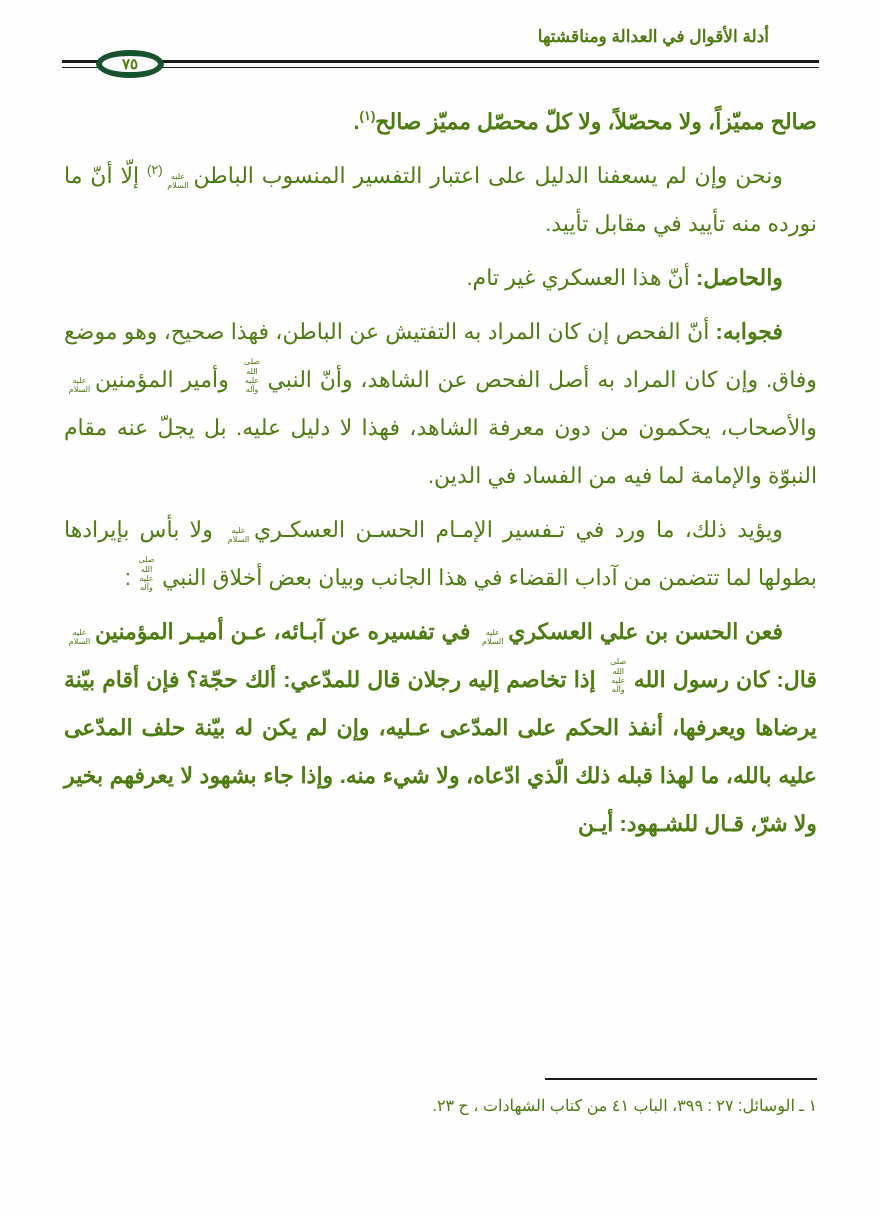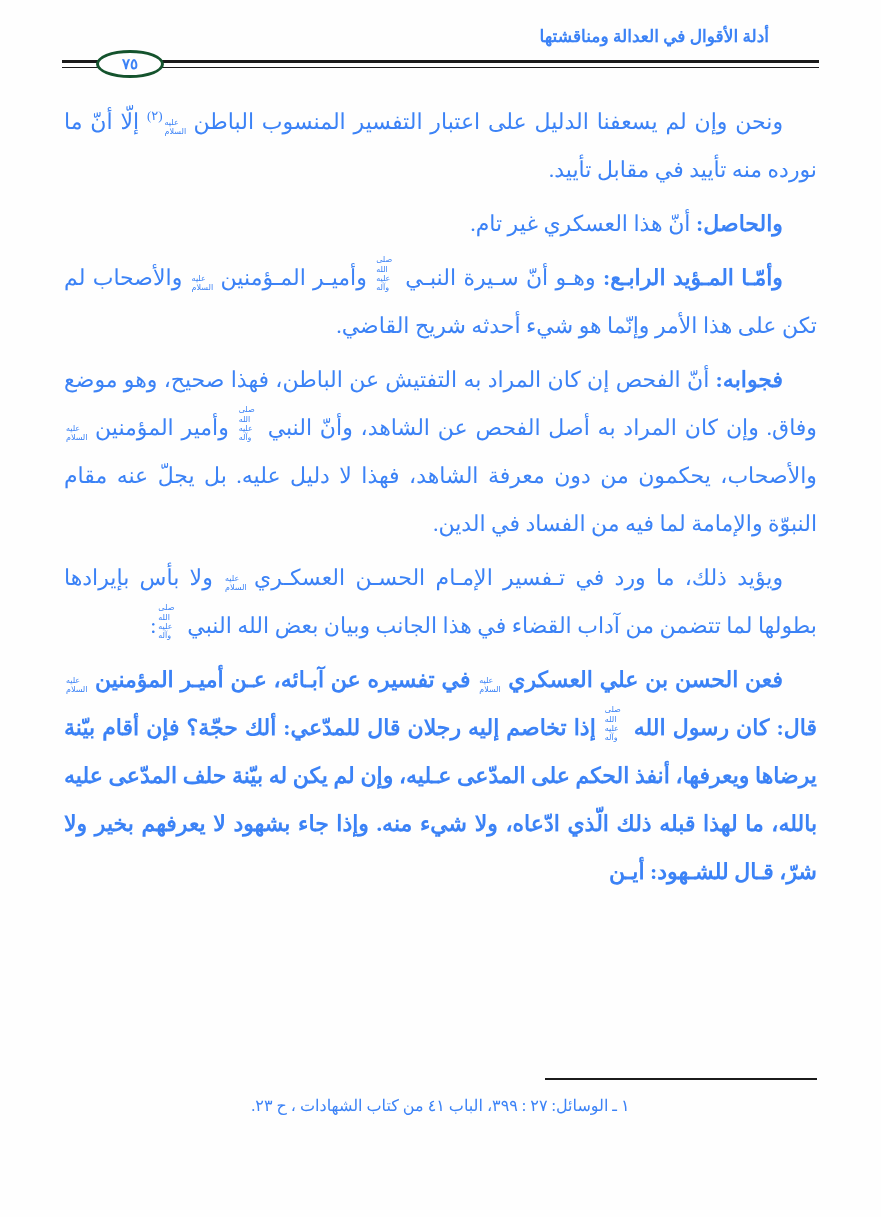--- a/index.html
+++ b/index.html
@@ -1,74 +1,74 @@
 <!DOCTYPE html>
 <html lang="ar"><head>
 <meta charset="utf-8">
 <style>
   * { margin:0; padding:0; box-sizing:border-box; }
   html, body { background:#ffffff; }
   .page {
     position:relative;
     width:881px; height:1217px;
     background:#fefefe;
-    color:#3b82f6;
-    font-family:Liberation Serif, serif;
+    color:#4d7c0f;
+    font-family:Liberation Sans, sans-serif;
     direction:rtl;
     overflow:hidden;
   }
   
   .header-title {
     padding:26px 112px 0 0;
     text-align:right;
     font-size:17px;
     font-weight:700;
   }
   .rule-wrap { position:relative; margin:13px 62px 0 62px; }
   .double-rule {
     height:8px;
     border-top:3px solid #1b1b1b;
     border-bottom:1.5px solid #1b1b1b;
   }
   .page-number-oval {
     position:absolute; left:34px; top:-10px;
     width:68px; height:28px;
     background:#fefefe;
-    border:3px solid #14532d;
+    border:6px solid #14532d;
     border-radius:50%;
     display:flex; align-items:center; justify-content:center;
     font-size:15px; font-weight:700;
   }
   
   .body-text {
     margin:30px 64px 0 64px;
     font-size:22px;
     line-height:48px;
     text-align:justify;
   }
   .para { margin-bottom:6px; }
   .para.indent { text-indent:34px; }
   .bold { font-weight:700; }
   .sup { font-size:13px; vertical-align:9px; line-height:0; }
   .hon {
     display:inline-block;
     width:27px;
     font-size:8px;
     line-height:1.15;
-    text-align:left;
+    text-align:center;
     vertical-align:-5px;
     font-weight:400;
     margin:0 2px;
     text-indent:0;
   }
   
   .footnotes {
     position:absolute;
     top:1078px; right:64px; left:64px;
-    text-align:center;
+    text-align:right;
     font-size:16px;
   }
   .footnote-rule {
     width:272px;
     border-top:2px solid #1b1b1b;
     margin-bottom:10px;
   }
   .footnote { line-height:31px; }
 </style>
 </head>
@@ -80,25 +80,25 @@
     <div class="header-title">أدلة الأقوال في العدالة ومناقشتها</div>
     <div class="rule-wrap">
       <div class="double-rule"></div>
       <div class="page-number-oval">
         <span>٧٥</span>
       </div>
     </div>
   </header>
 
   <main class="body-text" id="paragraphs">
+      <p class="para"><span class="bold">صالح مميّزاً، ولا محصّلاً، ولا كلّ محصّل مميّز صالح</span><span class="sup bold">(١)</span><span class="bold">.</span></p>
       <p class="para indent"><span>ونحن وإن لم يسعفنا الدليل على اعتبار التفسير المنسوب الباطن</span><span class="hon">عليه السلام</span><span class="sup">(٢)</span><span> إلّا أنّ ما نورده منه تأييد في مقابل تأييد.</span></p>
       <p class="para indent"><span class="bold">والحاصل:</span><span> أنّ هذا العسكري غير تام.</span></p>
-      <p class="para indent"><span class="bold">وأمّـا المـؤيد الرابـع:</span><span> وهـو أنّ سـيرة النبـي</span><span class="hon">صلى الله عليه وآله</span><span> وأميـر المـؤمنين</span><span class="hon">عليه السلام</span><span> والأصحاب لم تكن على هذا الأمر وإنّما هو شيء أحدثه شريح القاضي.</span></p>
       <p class="para indent"><span class="bold">فجوابه:</span><span> أنّ الفحص إن كان المراد به التفتيش عن الباطن، فهذا صحيح، وهو موضع وفاق. وإن كان المراد به أصل الفحص عن الشاهد، وأنّ النبي</span><span class="hon">صلى الله عليه وآله</span><span> وأمير المؤمنين</span><span class="hon">عليه السلام</span><span> والأصحاب، يحكمون من دون معرفة الشاهد، فهذا لا دليل عليه. بل يجلّ عنه مقام النبوّة والإمامة لما فيه من الفساد في الدين.</span></p>
-      <p class="para indent"><span>ويؤيد ذلك، ما ورد في تـفسير الإمـام الحسـن العسكـري</span><span class="hon">عليه السلام</span><span> ولا بأس بإيرادها بطولها لما تتضمن من آداب القضاء في هذا الجانب وبيان بعض الله النبي</span><span class="hon">صلى الله عليه وآله</span><span>:</span></p>
+      <p class="para indent"><span>ويؤيد ذلك، ما ورد في تـفسير الإمـام الحسـن العسكـري</span><span class="hon">عليه السلام</span><span> ولا بأس بإيرادها بطولها لما تتضمن من آداب القضاء في هذا الجانب وبيان بعض أخلاق النبي</span><span class="hon">صلى الله عليه وآله</span><span>:</span></p>
       <p class="para indent"><span class="bold">فعن الحسن بن علي العسكري</span><span class="hon">عليه السلام</span><span class="bold"> في تفسيره عن آبـائه، عـن أميـر المؤمنين</span><span class="hon">عليه السلام</span><span class="bold"> قال: كان رسول الله</span><span class="hon">صلى الله عليه وآله</span><span class="bold"> إذا تخاصم إليه رجلان قال للمدّعي: ألك حجّة؟ فإن أقام بيّنة يرضاها ويعرفها، أنفذ الحكم على المدّعى عـليه، وإن لم يكن له بيّنة حلف المدّعى عليه بالله، ما لهذا قبله ذلك الّذي ادّعاه، ولا شيء منه. وإذا جاء بشهود لا يعرفهم بخير ولا شرّ، قـال للشـهود: أيـن</span></p>
     </main>
 
   <footer class="footnotes">
     <div class="footnote-rule"></div>
     <div id="footnote-list">
         <div class="footnote">١ ـ الوسائل: ٢٧ : ٣٩٩، الباب ٤١ من كتاب الشهادات ، ح ٢٣.</div>
       </div>
   </footer>
 

